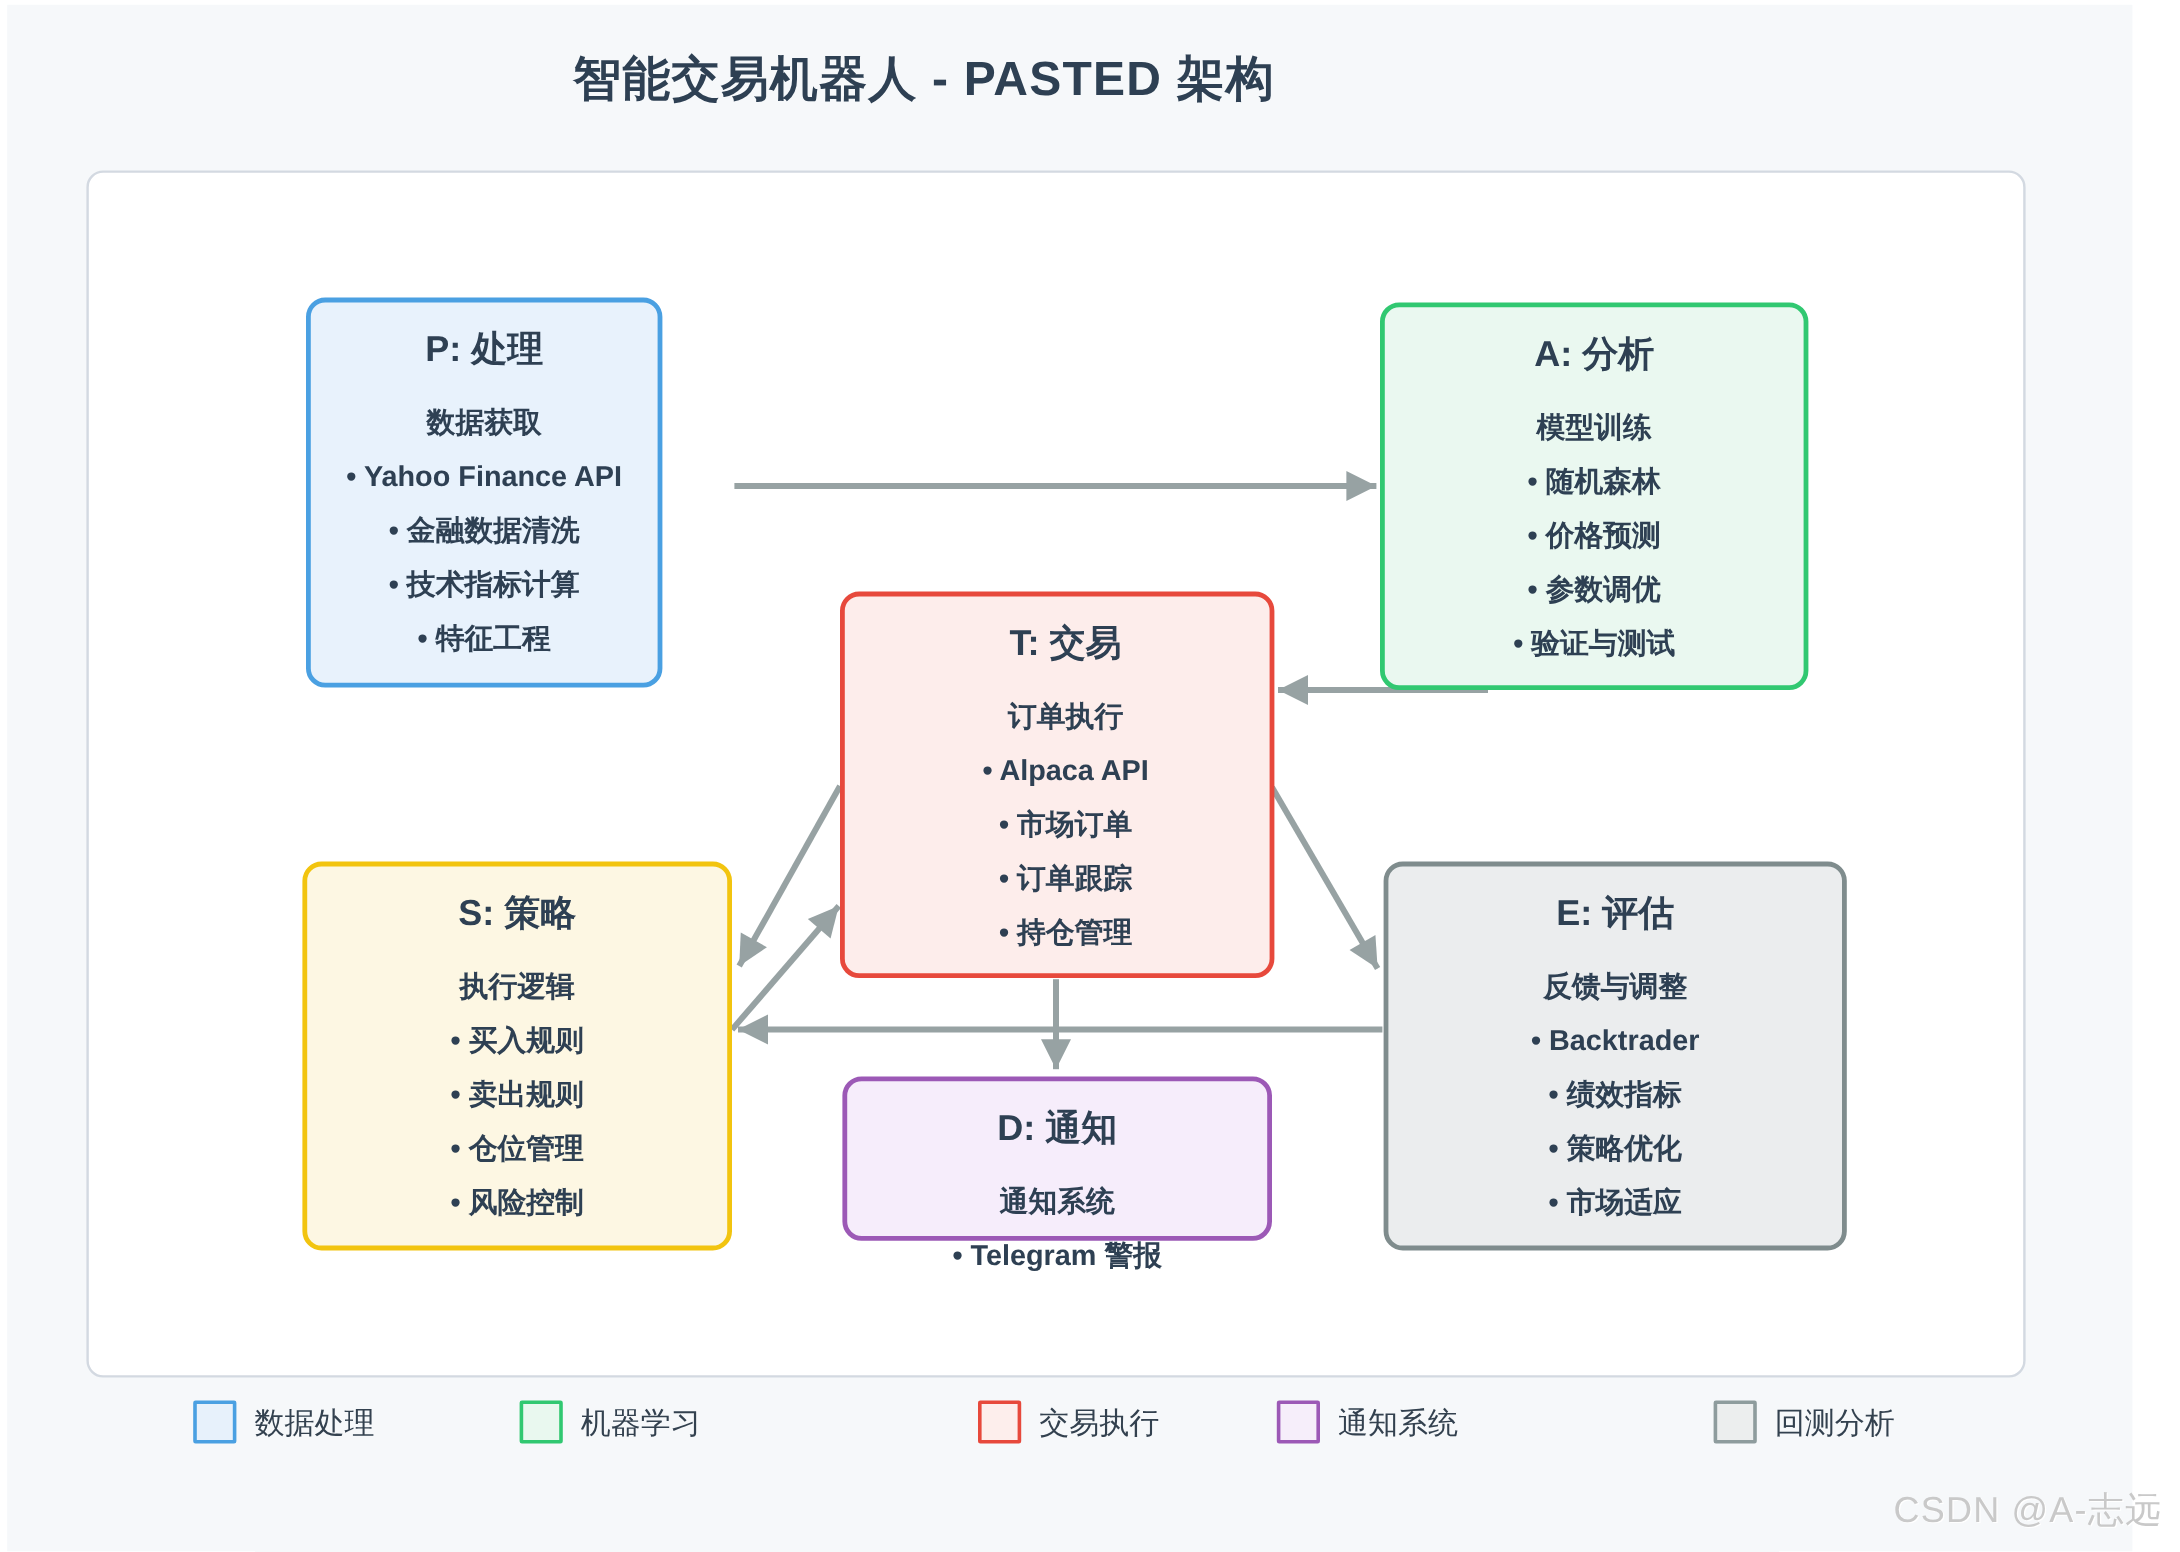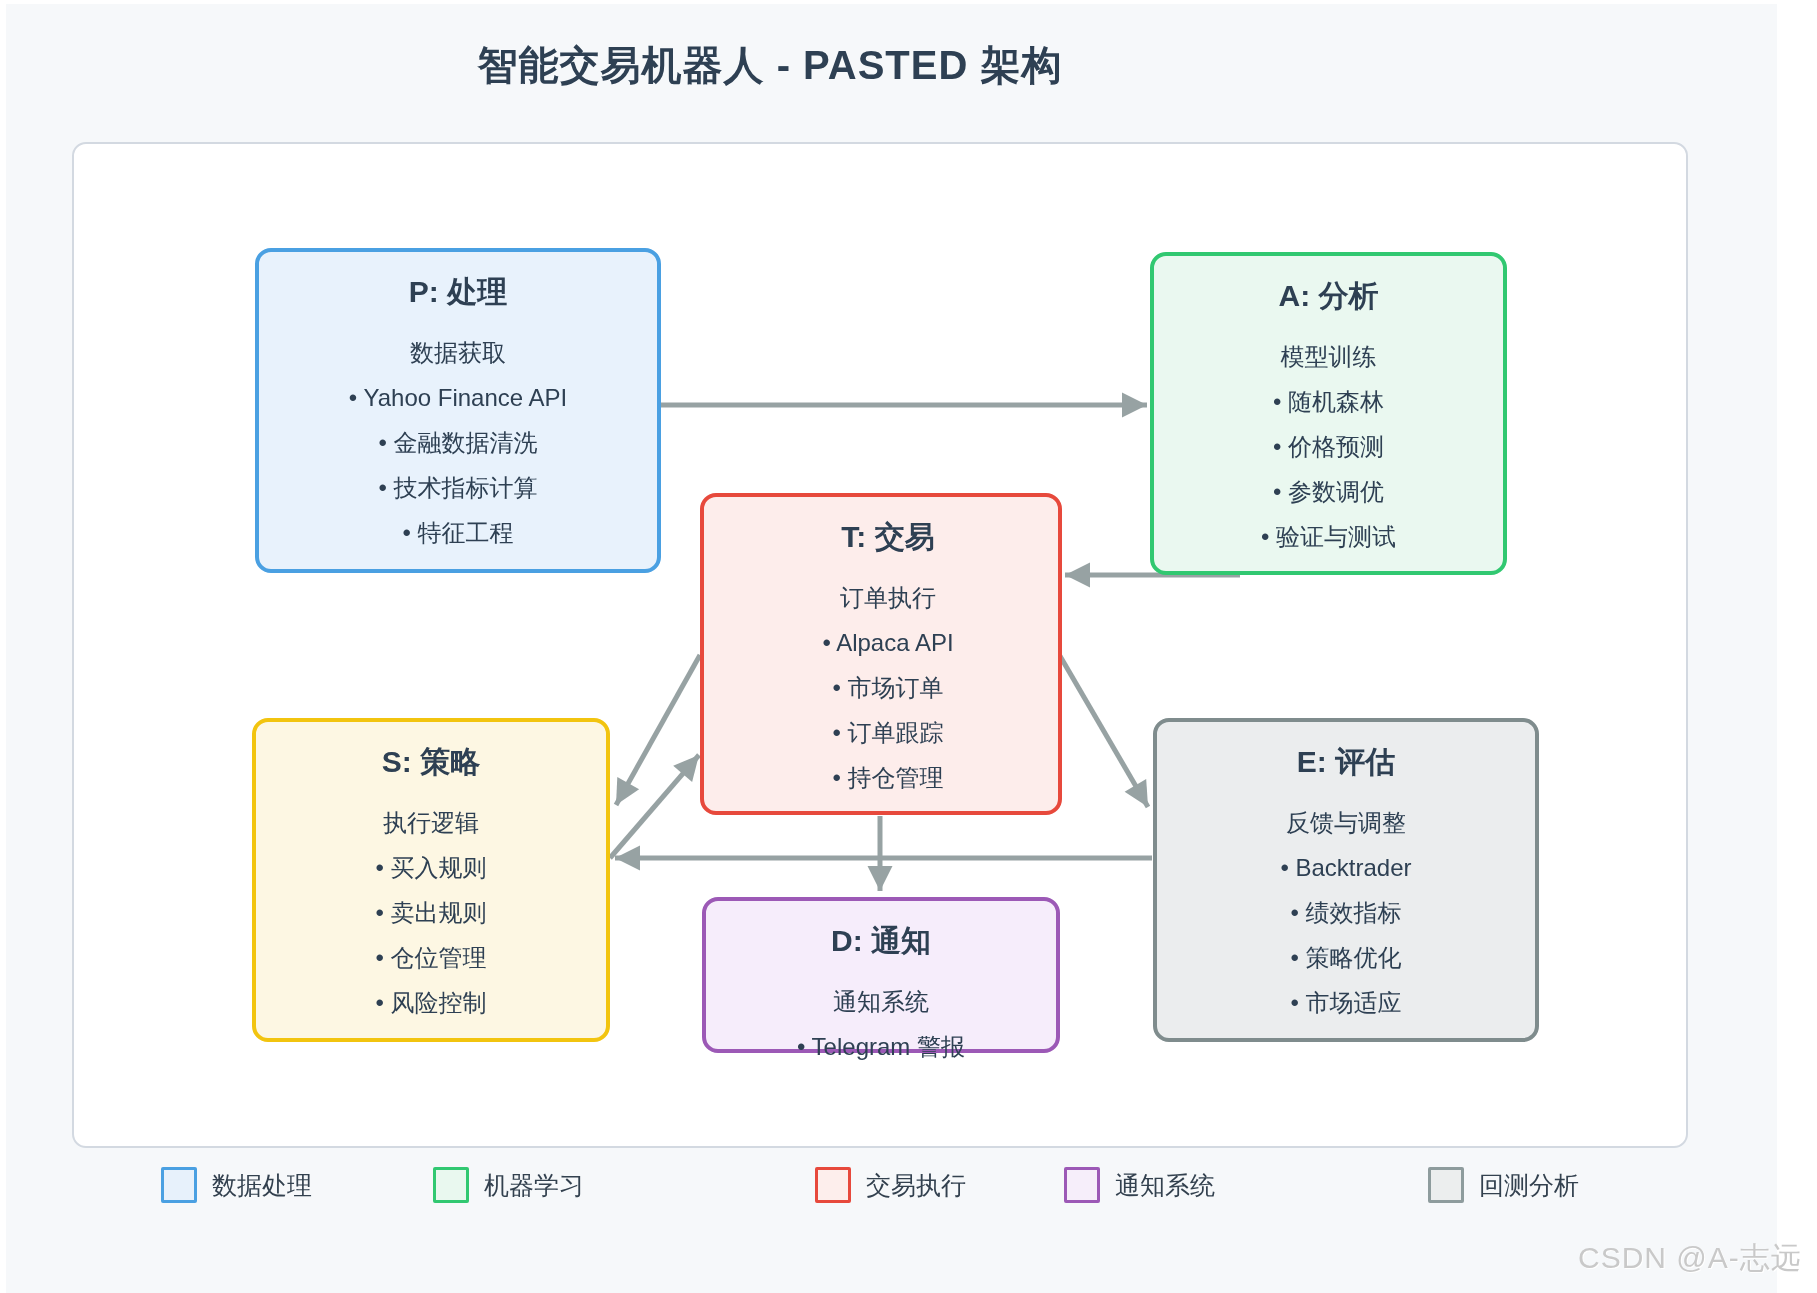--- a/index.html
+++ b/index.html
@@ -29,28 +29,28 @@
   }
   #edges path.edge{stroke:#97a2a3;stroke-width:5;fill:none;}
   #edges .arrowhead{fill:#97a2a3;}
   .node{
     position:absolute;box-sizing:border-box;border-radius:16px;
     border:4px solid #000;text-align:center;
   }
   .node .box-header{
     margin-top:16px;font-size:30px;font-weight:bold;line-height:48px;color:#2e4053;
   }
-  .node .box-body{margin-top:14px;}
+  .node .box-body{margin-top:14px;font-weight:bold;}
   .node .box-line{font-size:24px;line-height:45px;color:#2e4053;}
-  .node-p{left:255px;top:248px;width:406px;height:325px;border-color:#4aa0e2;background:#e8f2fc;}
+  .node-p{left:255px;top:248px;width:297px;height:325px;border-color:#4aa0e2;background:#e8f2fc;}
   .node-a{left:1150px;top:252px;width:357px;height:323px;border-color:#31c871;background:#eaf8f0;}
   .node-t{left:700px;top:493px;width:362px;height:322px;border-color:#e7493c;background:#fdedeb;padding-left:14px;}
   .node-s{left:252px;top:718px;width:358px;height:324px;border-color:#f2c40f;background:#fdf7e3;}
   .node-e{left:1153px;top:718px;width:386px;height:324px;border-color:#7f8c8d;background:#ebedee;}
-  .node-d{left:702px;top:897px;width:358px;height:156px;border-color:#9c59b6;background:#f6edfb;}
+  .node-d{left:702px;top:897px;width:358px;height:137px;border-color:#9c59b6;background:#f6edfb;}
   .legend-item{
     position:absolute;top:1164px;height:42px;display:flex;align-items:center;gap:15px;
   }
   .legend-swatch{
     width:36px;height:36px;border:3px solid #888;border-radius:2px;box-sizing:border-box;
   }
   .legend-label{font-size:25px;color:#33414f;}
   .li-1{left:161px;}  .li-1 .legend-swatch{border-color:#4aa0e2;background:#e7f1fb;}
   .li-2{left:433px;}  .li-2 .legend-swatch{border-color:#31c871;background:#e9f8ef;}
   .li-3{left:815px;}  .li-3 .legend-swatch{border-color:#e7493c;background:#fdeeec;}

